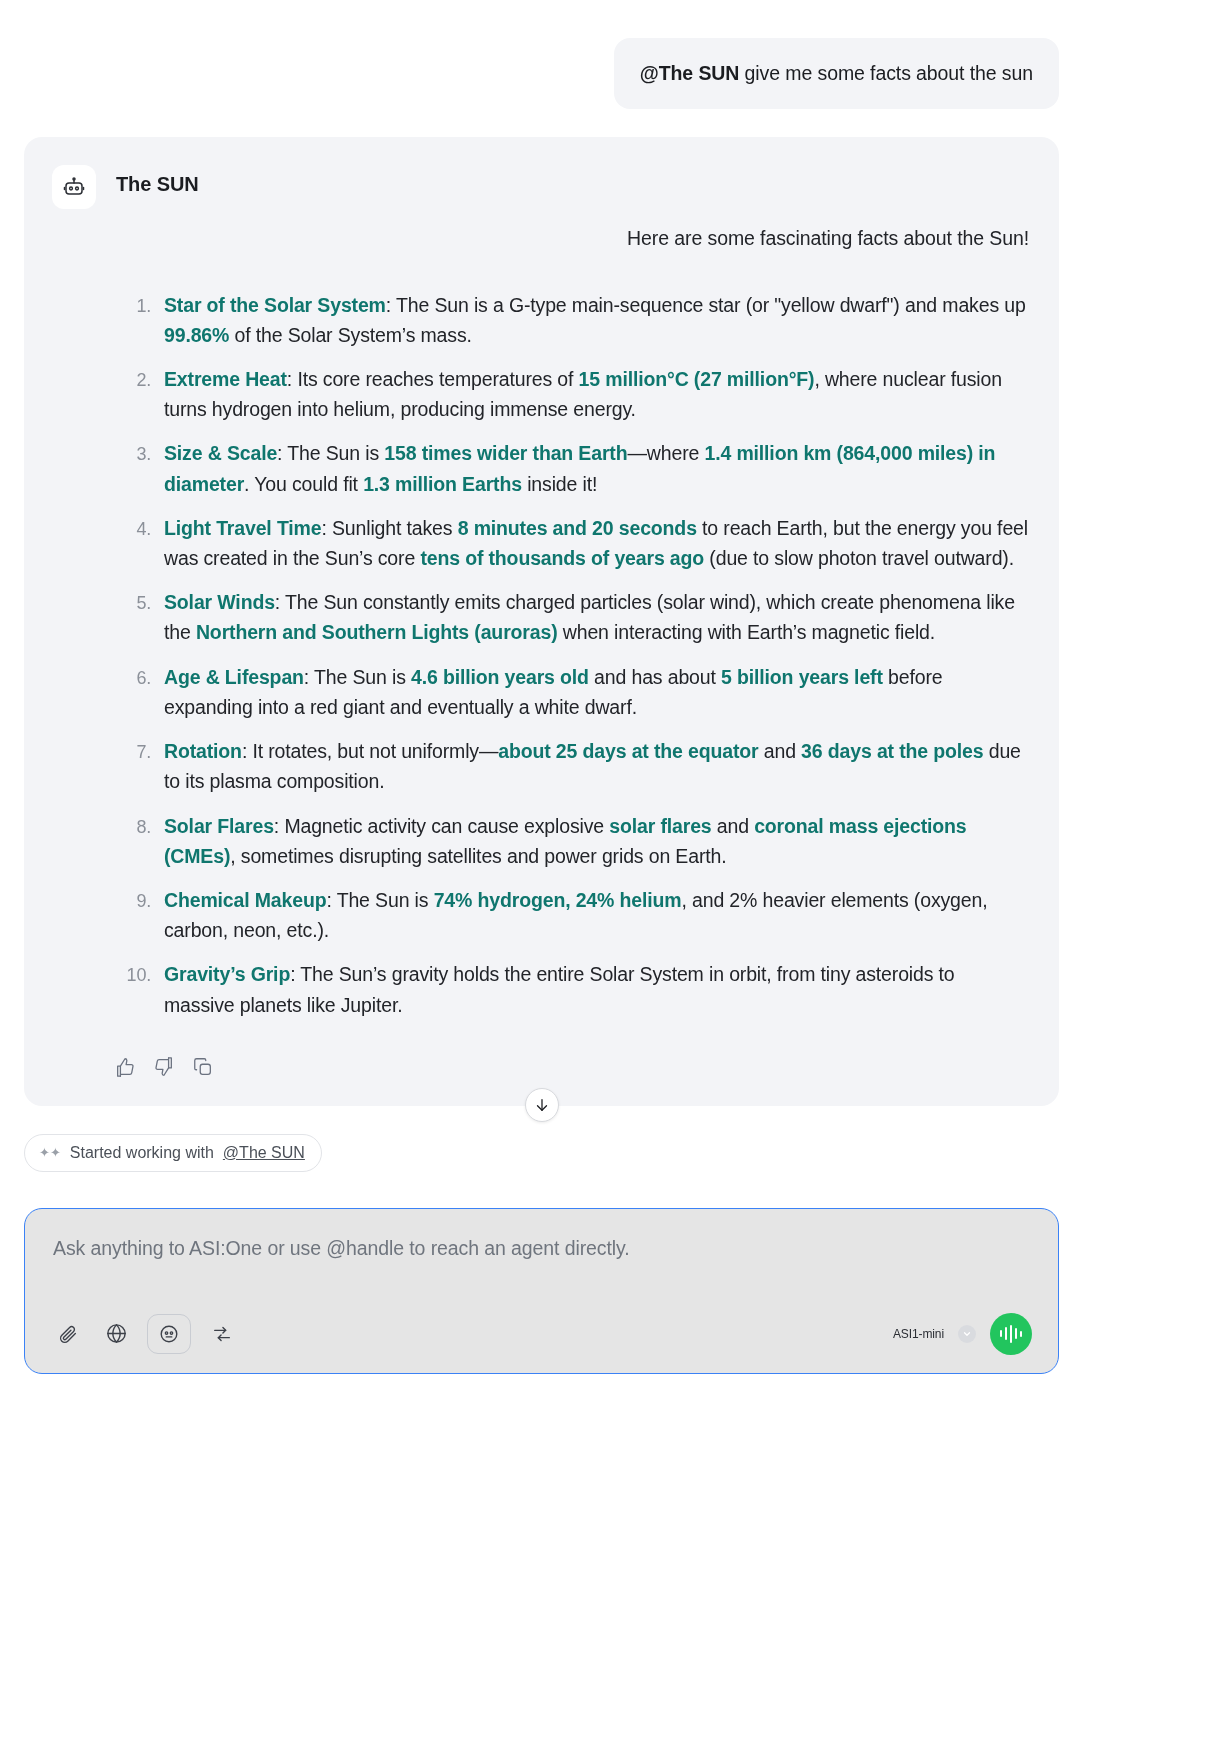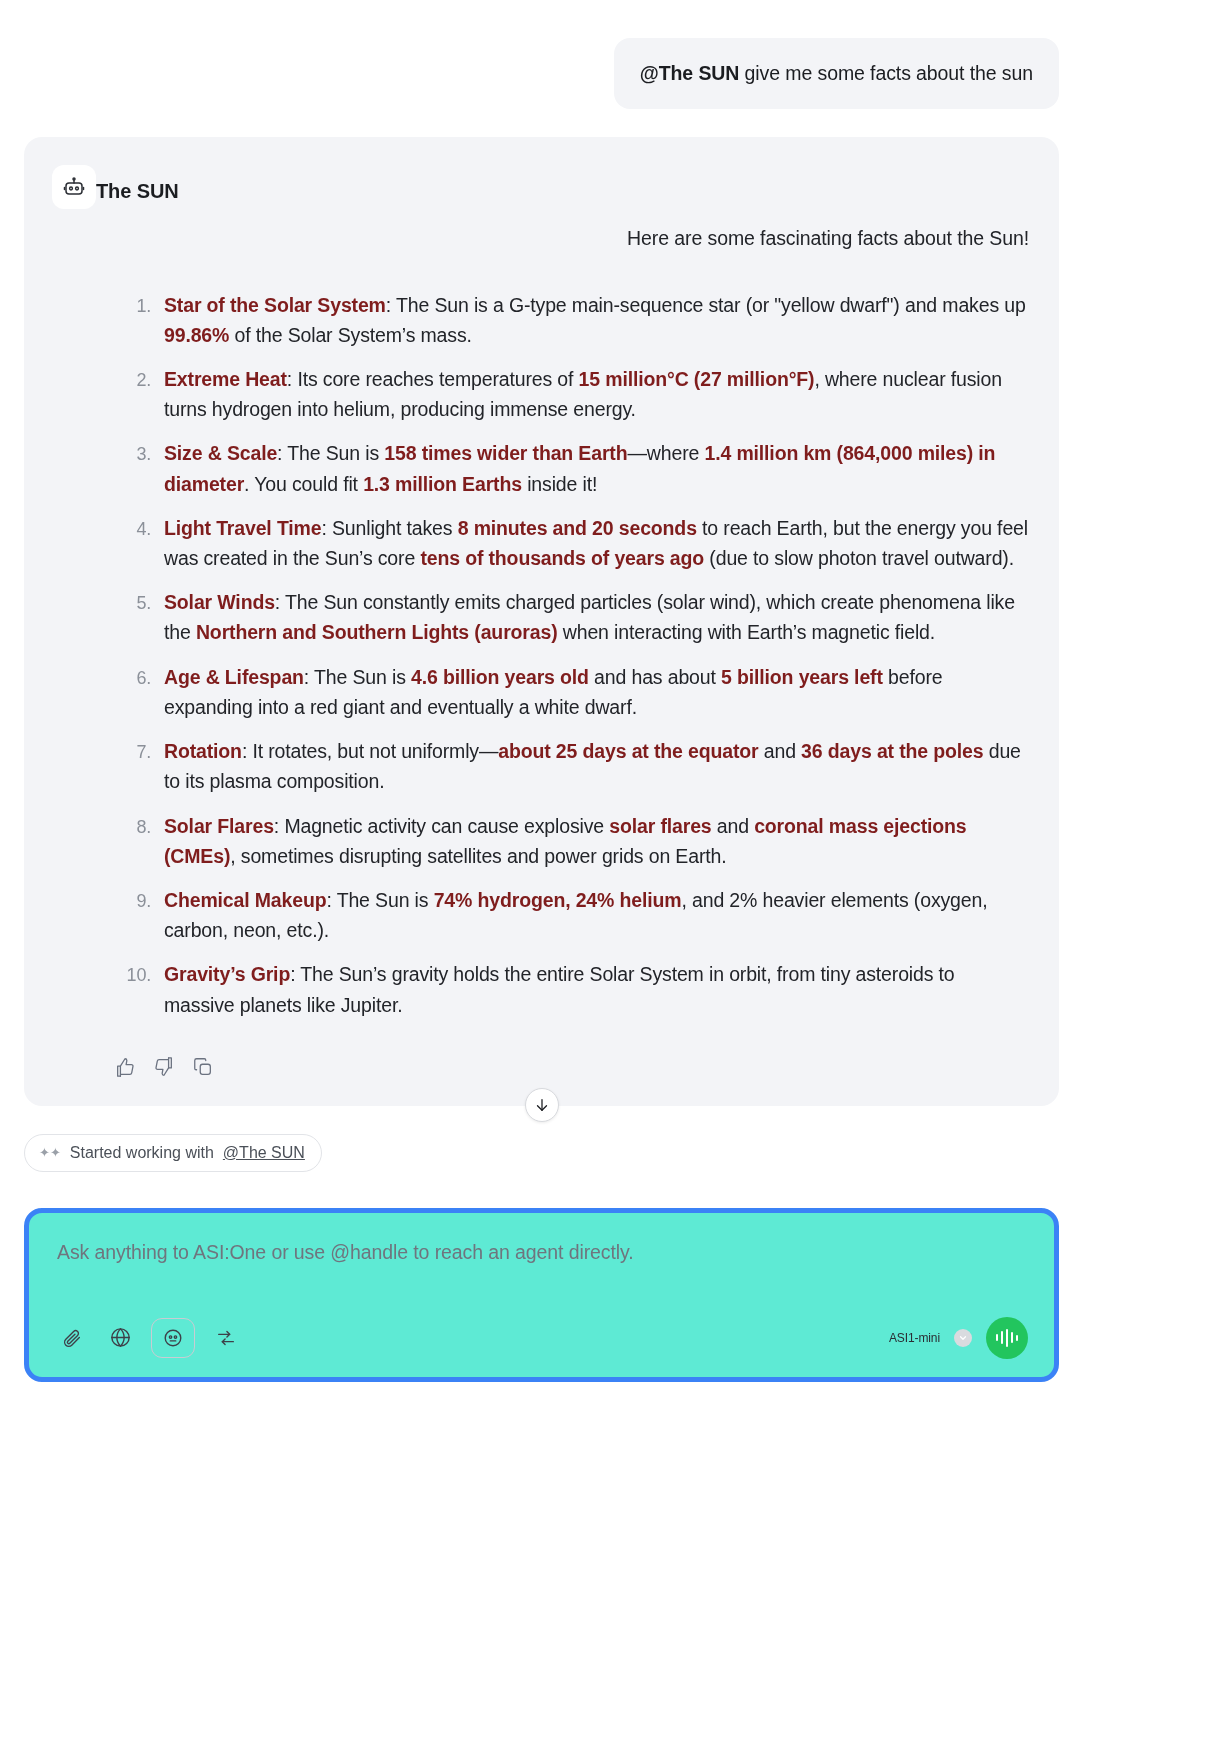--- a/index.html
+++ b/index.html
@@ -43,22 +43,22 @@
   
   .assistant-card {
     margin-top: 28px;
     background: #f3f4f7;
     border-radius: 18px;
     padding: 26px 30px 26px 28px;
     position: relative;
   }
   .assistant-head {
     display: flex;
-    align-items: center;
-    gap: 0;
+    align-items: flex-start;
+    gap: 20px;
   }
   .bot-avatar {
     width: 44px; height: 44px;
     background: #ffffff;
     border-radius: 12px;
     display: flex; align-items: center; justify-content: center;
     flex: 0 0 auto;
     margin-top: 2px;
   }
   .bot-name {
@@ -81,21 +81,21 @@
   }
   ol.facts li {
     margin-bottom: 14px;
     padding-left: 8px;
     letter-spacing: -0.15px;
   }
   ol.facts li::marker {
     color: #8b9099;
     font-size: 18px;
   }
-  ol.facts b { font-weight: 700; color: #7f1d1d; }
+  ol.facts b { font-weight: 700; color: #0f766e; }
   .outro {
     margin-top: 40px;
     letter-spacing: -0.1px;
   }
 
   
   .feedback {
     display: flex;
     gap: 13px;
     align-items: center;
@@ -144,23 +144,23 @@
   }
   .spark {
     color: #9aa0a8;
     font-size: 13px;
     line-height: 1;
   }
 
   
   .composer {
     margin-top: 36px;
-    border: 5px solid #3b82f6;
+    border: 1px solid #3b82f6;
     border-radius: 18px;
-    background: #5eead4;
+    background: #e5e5e5;
     padding: 26px 26px 18px 26px;
   }
   .composer-input {
     font-size: 19.5px;
     color: #6f757e;
     letter-spacing: -0.1px;
     padding: 2px 2px 0 2px;
     min-height: 40px;
     outline: none;
   }

